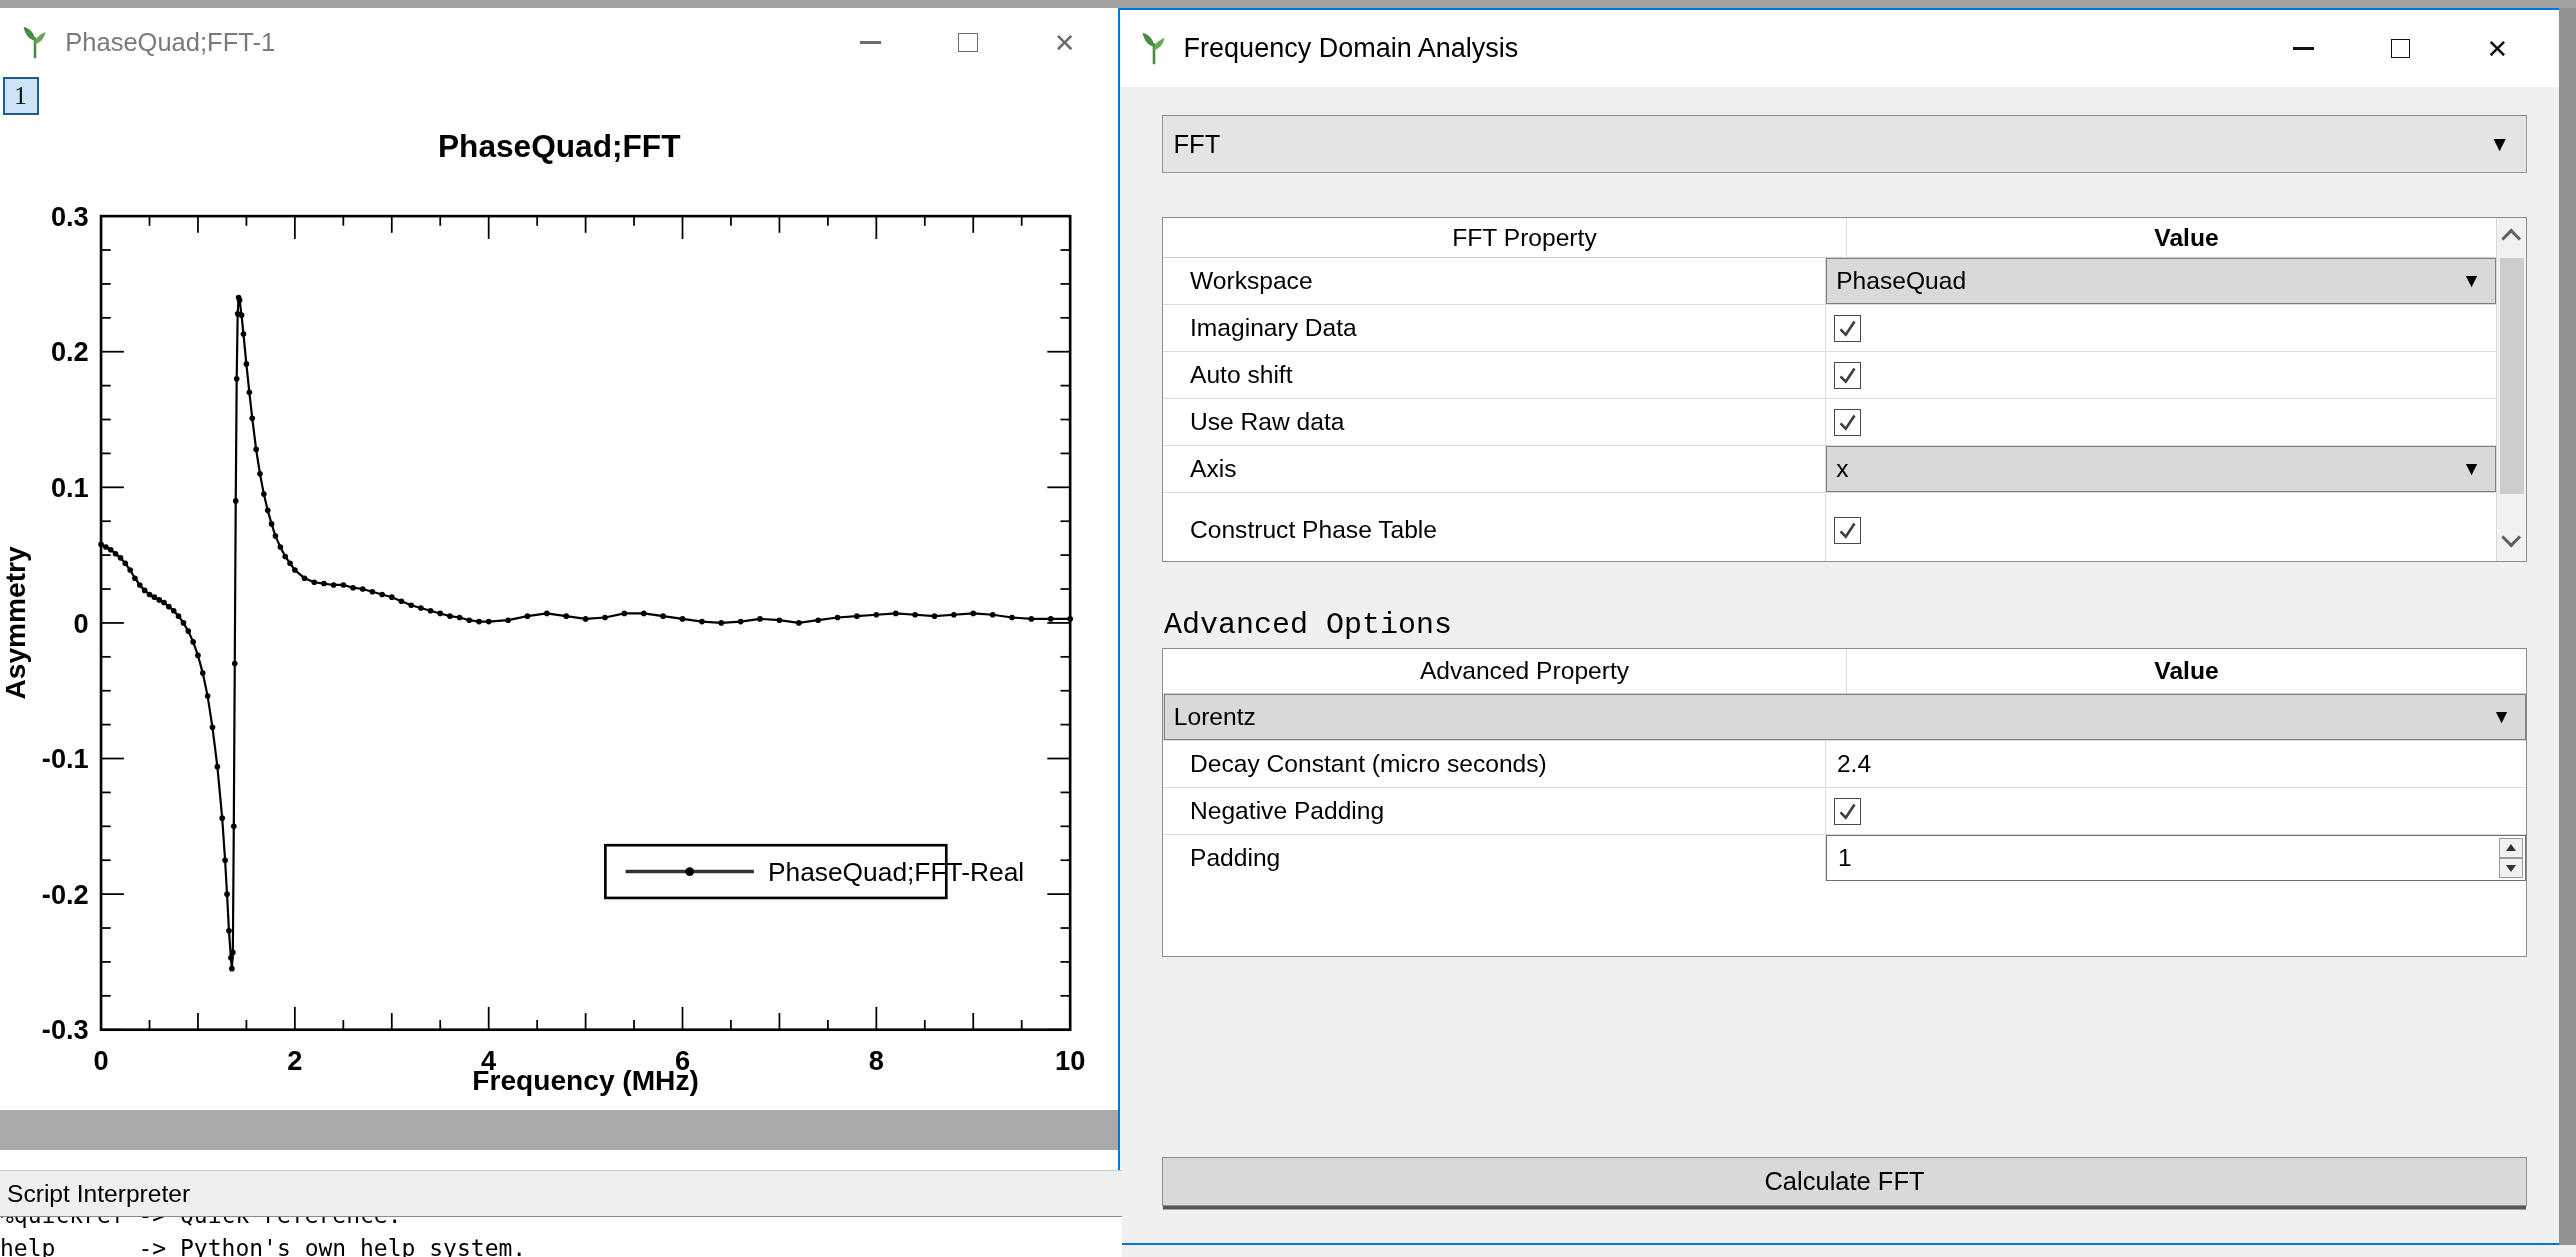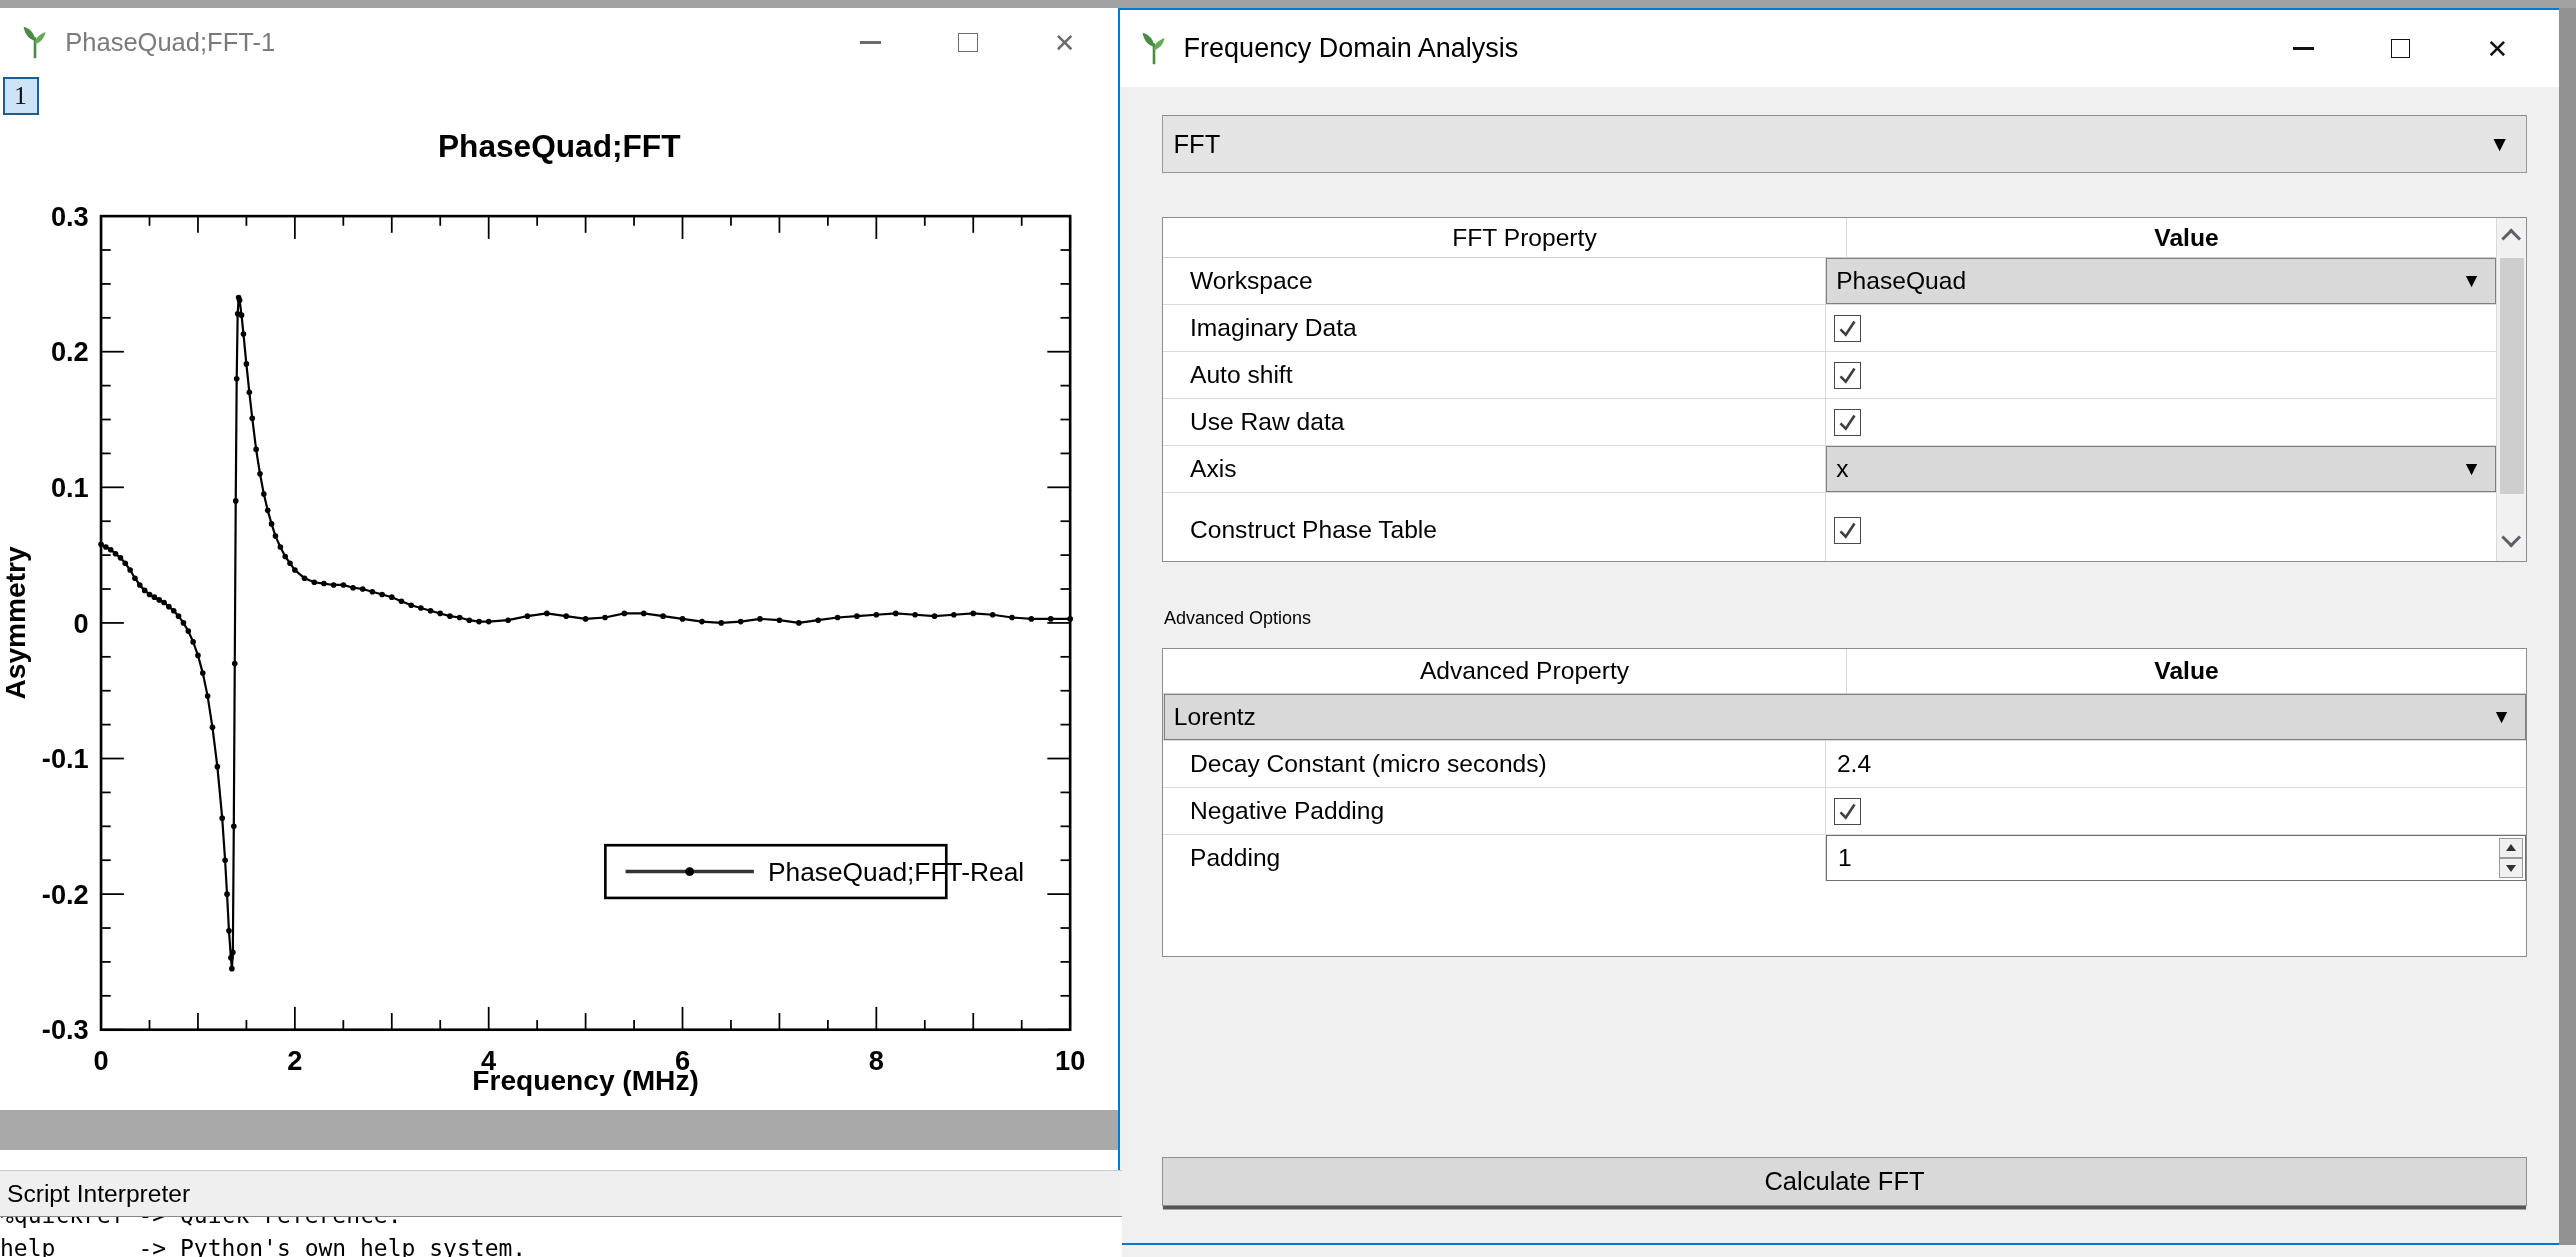--- a/index.html
+++ b/index.html
@@ -79,21 +79,21 @@
 
   .v-scrollbar{position:absolute;right:0;top:0;width:30px;height:100%;background:#f1f1f1;
                border-left:0.9px solid #d9d9d9;box-sizing:border-box;z-index:3;}
   .sb-btn{position:absolute;left:0;width:100%;height:37px;display:flex;align-items:center;justify-content:center;}
   .sb-up{top:0;}  .sb-down{bottom:0;}
   .chev{width:11.4px;height:11.4px;border-left:3.5px solid #5c6066;border-top:3.5px solid #5c6066;}
   .chev-up{transform:rotate(45deg) translate(1.8px,1.8px);}
   .chev-down{transform:rotate(225deg) translate(3.5px,3.5px);}
   .sb-thumb{position:absolute;left:2.6px;top:40px;width:24px;height:236px;background:#cdcdcd;}
 
-  .adv-label{position:absolute;left:44px;top:598px;font-size:18px;}
+  .adv-label{position:absolute;left:44px;top:598px;font-size:30px;font-family:Liberation Mono, monospace;}
   .calc-btn{position:absolute;left:42px;top:1147px;width:1365px;height:49px;background:#d9d9d9;
             border:1.8px solid #8f8f8f;box-sizing:border-box;box-shadow:0 4.4px 0 -0.9px #565656;
             display:flex;align-items:center;justify-content:center;font-size:25.5px;cursor:default;}
   .right-strip{position:absolute;left:2559px;top:8px;width:16.7px;height:1237px;background:#929292;}
 </style>
 </head>
 <body>
 
 <div class="screen">
   <div class="top-strip"></div>

